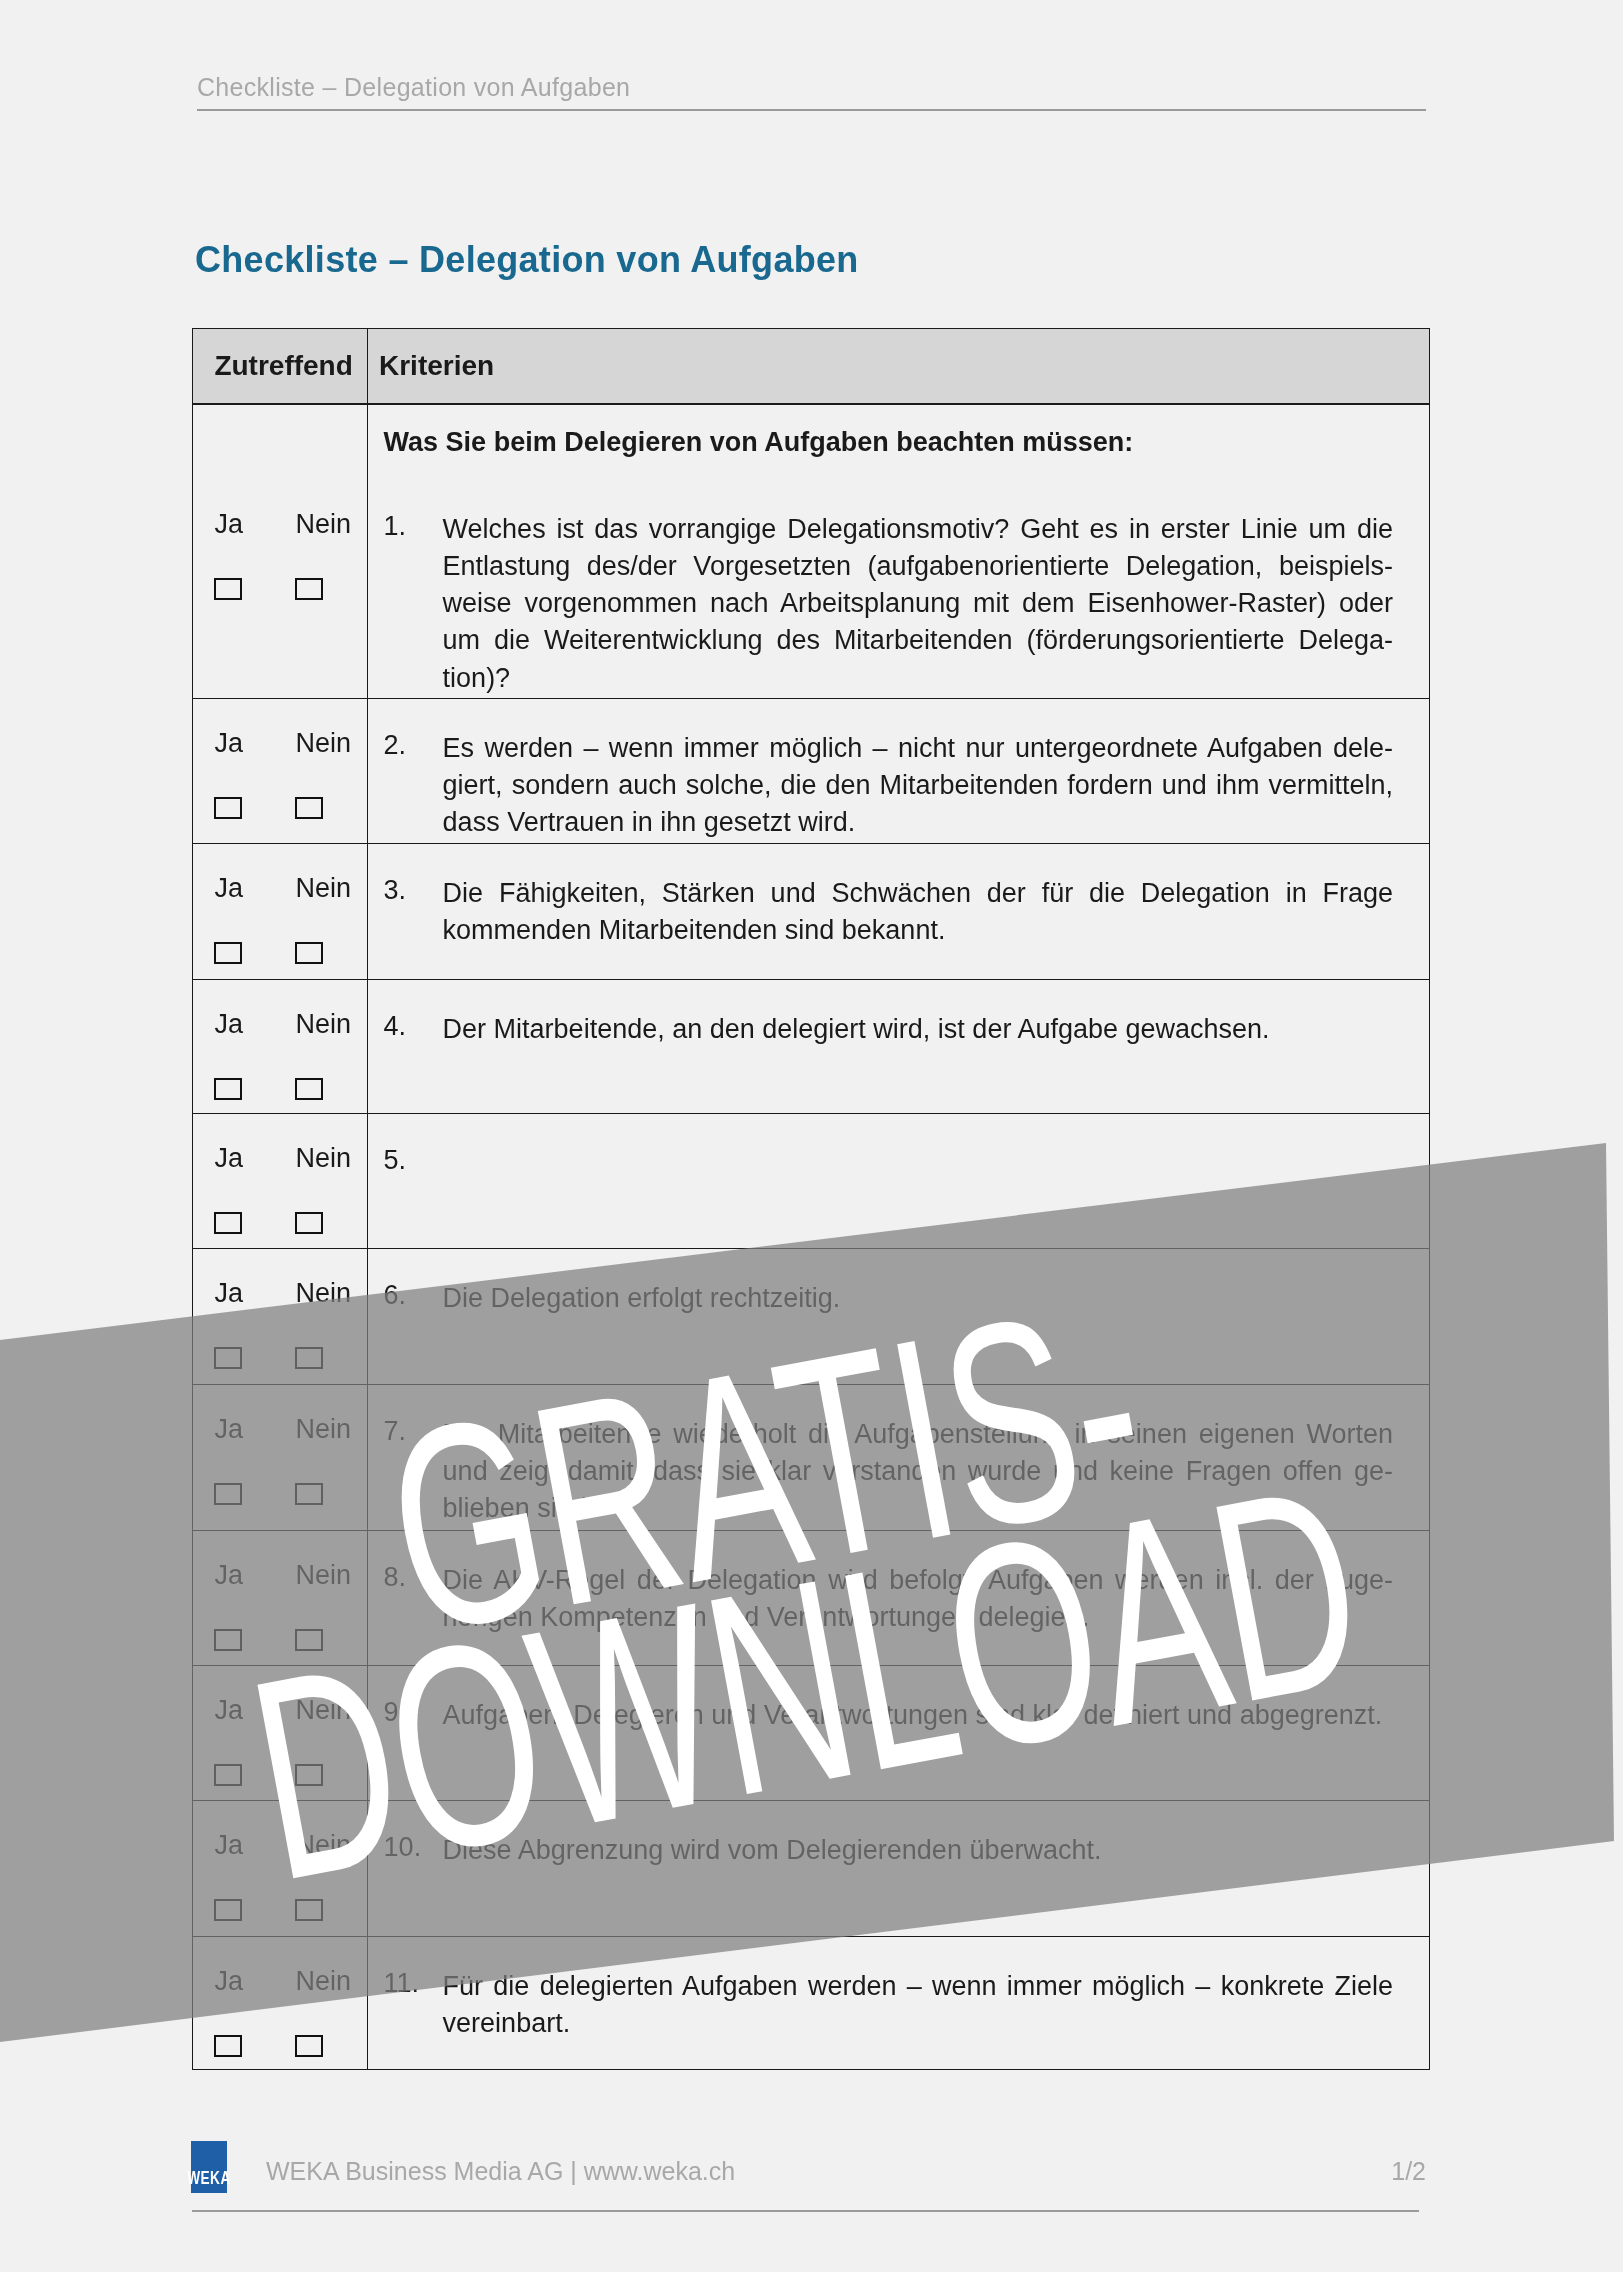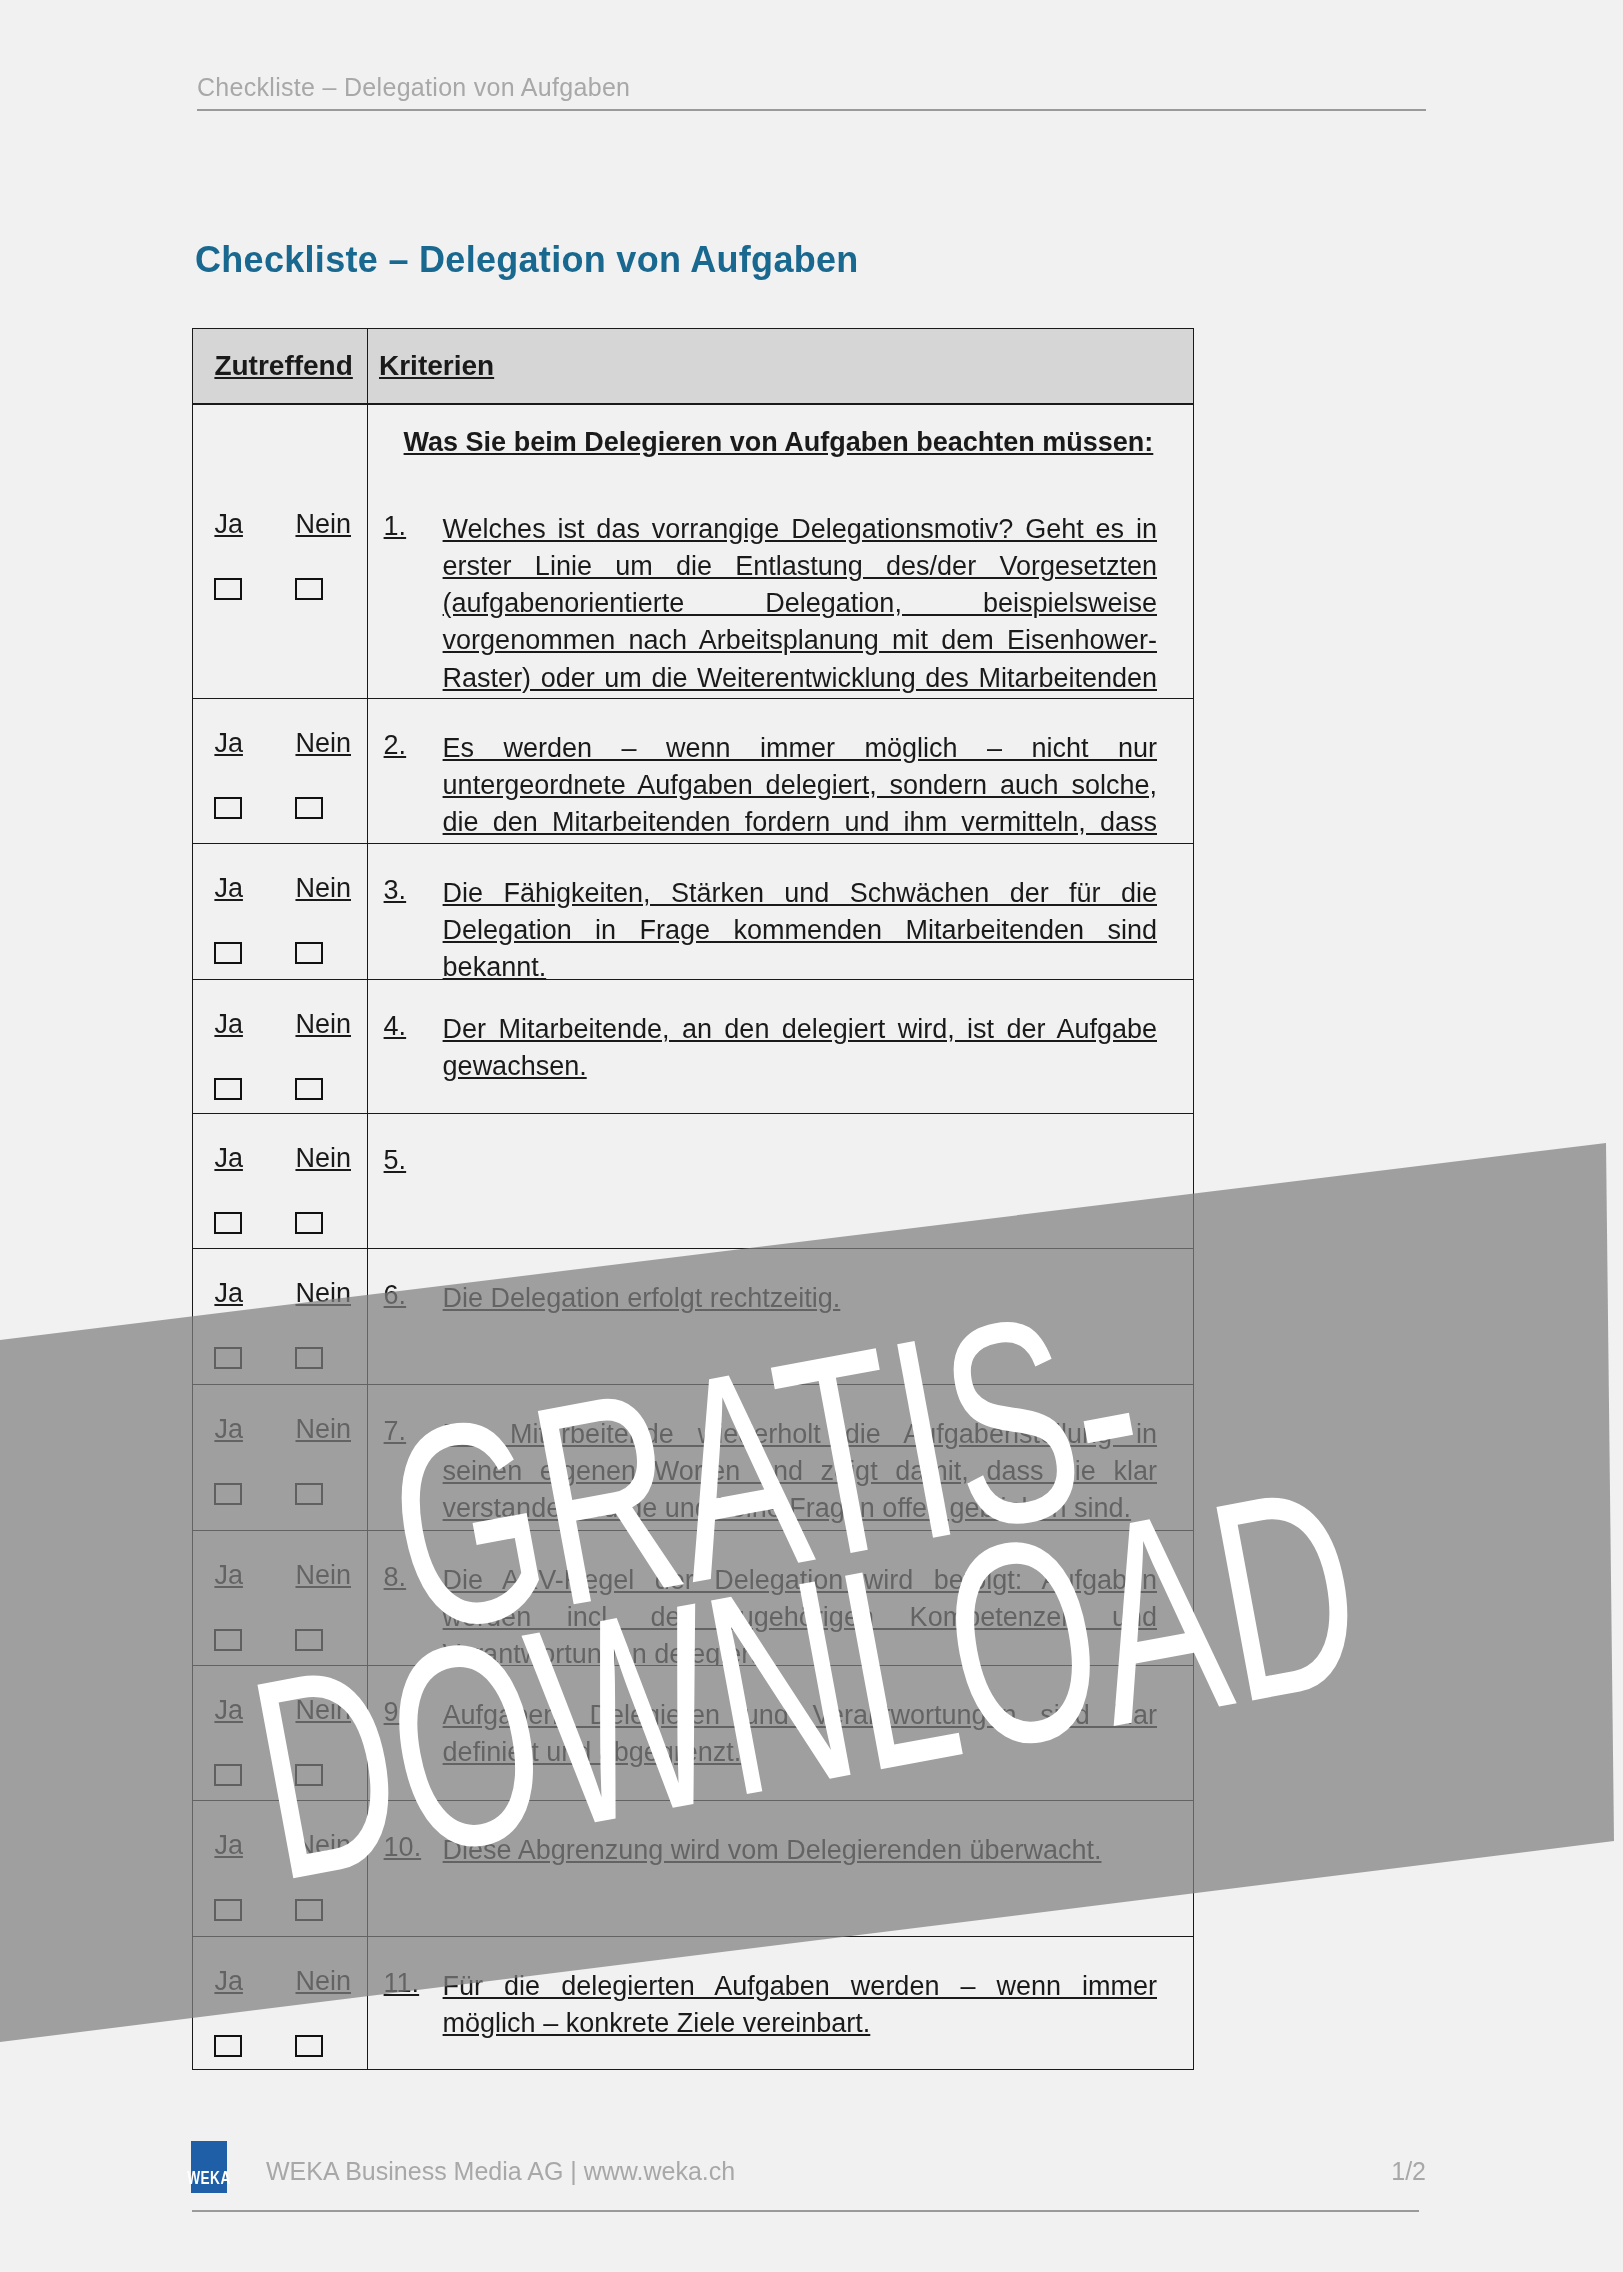--- a/index.html
+++ b/index.html
@@ -9,33 +9,33 @@
   
   .doc-header { position:absolute; left:197px; top:73px; width:1229px; }
   .doc-header .hd-text { font-size:25px; color:#a8a8a8; letter-spacing:0.3px; }
   .hd-rule { position:absolute; left:197px; top:109px; width:1229px; height:1.9px; background:#9a9a9a; }
 
   
   .doc-title { position:absolute; left:195px; top:239px; font-size:36px; font-weight:bold;
                color:#19688f; letter-spacing:0.3px; }
 
   
-  .check-table { position:absolute; left:192px; top:328px; width:1002px;
-                 border:1.9px solid #1a1a1a; box-sizing:border-box; background:transparent;text-decoration:underline; }
+  .check-table { position:absolute; left:192px; top:328px; width:1238px;
+                 border:1.9px solid #1a1a1a; box-sizing:border-box; background:transparent; }
   .t-row { display:flex; box-sizing:border-box; border-top:1.3px solid #1a1a1a; }
   .t-row:first-child { border-top:none; }
   .cell-a { width:175px; flex:0 0 175px; box-sizing:border-box; border-right:1.3px solid #1a1a1a; position:relative; }
   .cell-b { flex:1; box-sizing:border-box; position:relative; }
 
   .head-row { height:75px; background:#d6d6d6; border-bottom:0.6px solid #1a1a1a; }
   .head-row .cell-a, .head-row .cell-b { display:flex; align-items:center; }
   .head-row .cell-a span { margin-left:21.4px; font-size:28px; font-weight:bold; }
   .head-row .cell-b span { margin-left:11px; font-size:28px; font-weight:bold; }
 
-  .intro-row { height:76px;gap:20px; }
+  .intro-row { height:76px; }
   .intro-row .cell-b { display:flex; align-items:center; }
   .intro-row .cell-b span { margin-left:15.6px; font-size:27px; font-weight:bold; }
 
   
   .rh-0{height:218px;} .rh-1{height:145px;} .rh-2{height:136px;} .rh-3{height:134px;}
   .rh-4{height:135px;} .rh-5{height:136px;} .rh-6{height:146px;} .rh-7{height:135px;}
   .rh-8{height:135px;} .rh-9{height:136px;} .rh-10{height:133px;}
 
   .janein { padding:28.6px 16px 0 21.4px; display:flex; justify-content:space-between; }
   .janein .stack { display:flex; flex-direction:column; }

